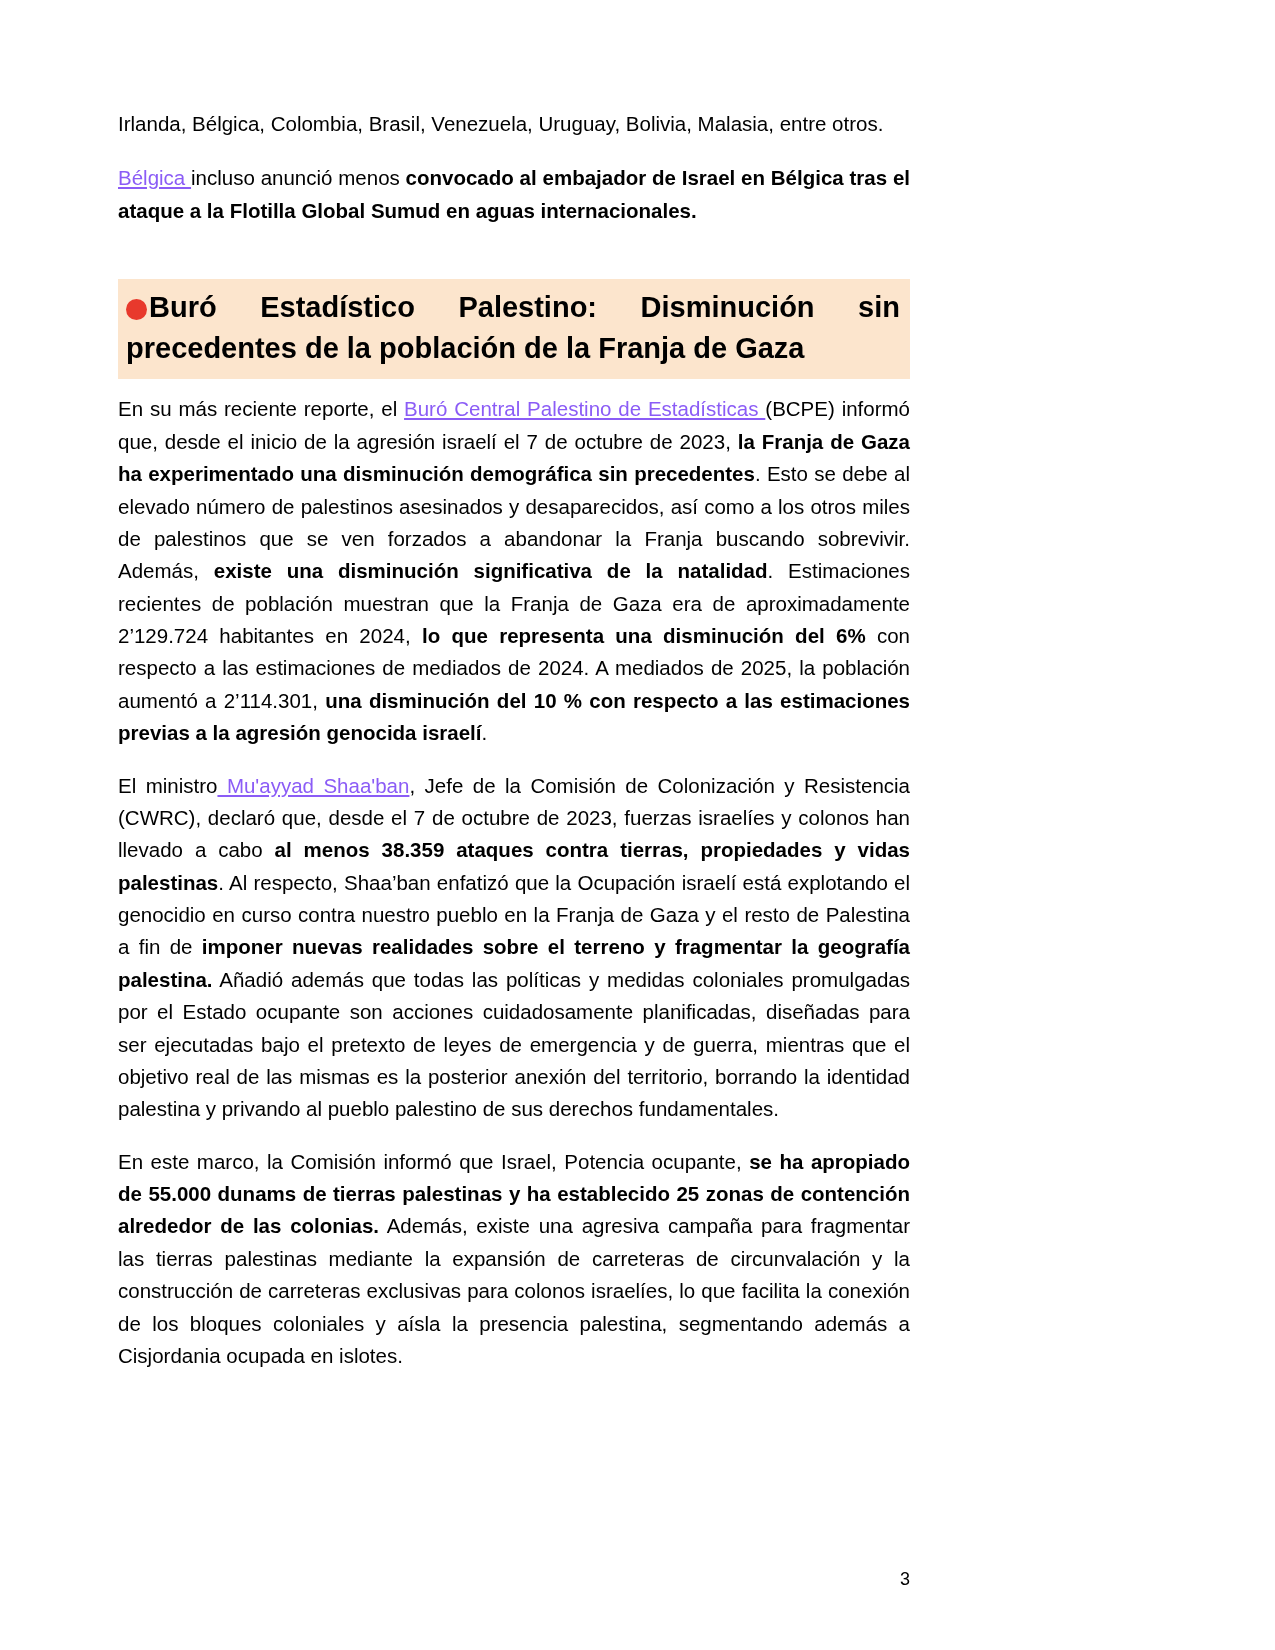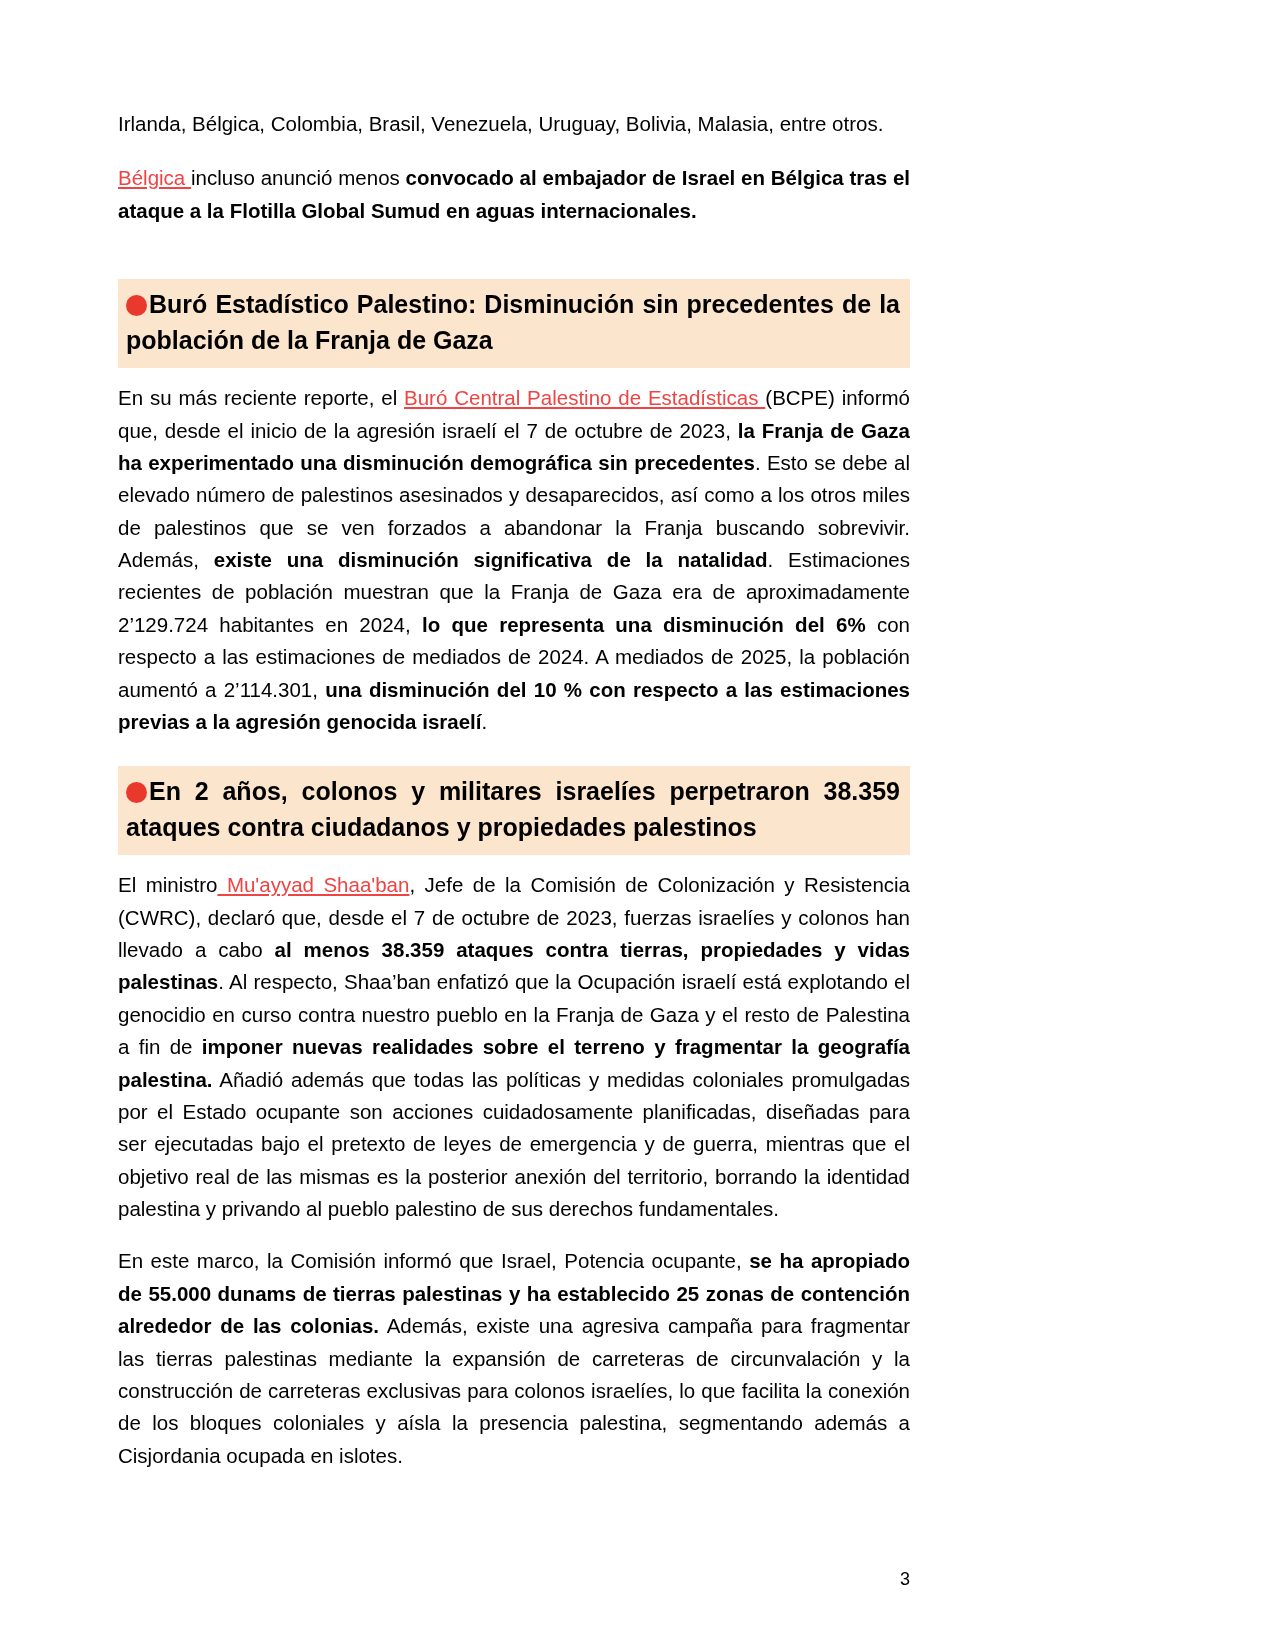--- a/index.html
+++ b/index.html
@@ -25,32 +25,32 @@
     margin: 0 0 20px 0;
     font-size: 20.5px;
     line-height: 1.58;
     text-align: justify;
     text-justify: inter-word;
   }
   .intro {
     margin-bottom: 22px;
   }
   .link {
-    color: #ef4444;
+    color: #8b5cf6;
     text-decoration: underline;
   }
   .bold {
     font-weight: bold;
   }
   .heading-band {
     background: #fce5cd;
     padding: 8px 10px 10px 8px;
     margin: 0 0 14px 0;
     font-weight: bold;
-    font-size: 25px;
+    font-size: 29px;
     line-height: 1.42;
     text-align: justify;
     text-justify: inter-word;
   }
   .heading-band.first {
     margin-top: 52px;
   }
   .heading-band.second {
     margin-top: 28px;
   }
@@ -87,21 +87,18 @@
   <p class="intro">
     <a class="link" href="#">Bélgica </a><span>incluso anunció menos </span><span class="bold">convocado al embajador de Israel en Bélgica tras el ataque a la Flotilla Global Sumud en aguas internacionales.</span>
   </p>
 
   <div class="heading-band first">
     <span class="bullet-dot"></span><span>Buró Estadístico Palestino: Disminución sin precedentes de la población de la Franja de Gaza</span>
   </div>
 
   <p class="section-body" id="s0p0"><span>En su más reciente reporte, el </span><a class="link" href="#">Buró Central Palestino de Estadísticas </a><span>(BCPE) informó que, desde el inicio de la agresión israelí el 7 de octubre de 2023, </span><span class="bold">la Franja de Gaza ha experimentado una disminución demográfica sin precedentes</span><span>. Esto se debe al elevado número de palestinos asesinados y desaparecidos, así como a los otros miles de palestinos que se ven forzados a abandonar la Franja buscando sobrevivir. Además, </span><span class="bold">existe una disminución significativa de la natalidad</span><span>. Estimaciones recientes de población muestran que la Franja de Gaza era de aproximadamente 2’129.724 habitantes en 2024, </span><span class="bold">lo que representa una disminución del 6%</span><span> con respecto a las estimaciones de mediados de 2024. A mediados de 2025, la población aumentó a 2’114.301, </span><span class="bold">una disminución del 10 % con respecto a las estimaciones previas a la agresión genocida israelí</span><span>.</span></p>
 
-  <div class="heading-band second">
-    <span class="bullet-dot"></span><span>En 2 años, colonos y militares israelíes perpetraron 38.359 ataques contra ciudadanos y propiedades palestinos</span>
-  </div>
 
   <p class="section-body" id="s1p0"><span>El ministro</span><a class="link" href="#"> Mu'ayyad Shaa'ban</a><span>, Jefe de la Comisión de Colonización y Resistencia (CWRC), declaró que, desde el 7 de octubre de 2023, fuerzas israelíes y colonos han llevado a cabo </span><span class="bold">al menos 38.359 ataques contra tierras, propiedades y vidas palestinas</span><span>. Al respecto, Shaa’ban enfatizó que la Ocupación israelí está explotando el genocidio en curso contra nuestro pueblo en la Franja de Gaza y el resto de Palestina a fin de </span><span class="bold">imponer nuevas realidades sobre el terreno y fragmentar la geografía palestina.</span><span> Añadió además que todas las políticas y medidas coloniales promulgadas por el Estado ocupante son acciones cuidadosamente planificadas, diseñadas para ser ejecutadas bajo el pretexto de leyes de emergencia y de guerra, mientras que el objetivo real de las mismas es la posterior anexión del territorio, borrando la identidad palestina y privando al pueblo palestino de sus derechos fundamentales.</span></p>
   <p class="section-body" id="s1p1"><span>En este marco, la Comisión informó que Israel, Potencia ocupante, </span><span class="bold">se ha apropiado de 55.000 dunams de tierras palestinas y ha establecido 25 zonas de contención alrededor de las colonias.</span><span> Además, existe una agresiva campaña para fragmentar las tierras palestinas mediante la expansión de carreteras de circunvalación y la construcción de carreteras exclusivas para colonos israelíes, lo que facilita la conexión de los bloques coloniales y aísla la presencia palestina, segmentando además a Cisjordania ocupada en islotes.</span></p>
 
   <div class="page-number">3</div>
 </div>
 
 </body></html>

